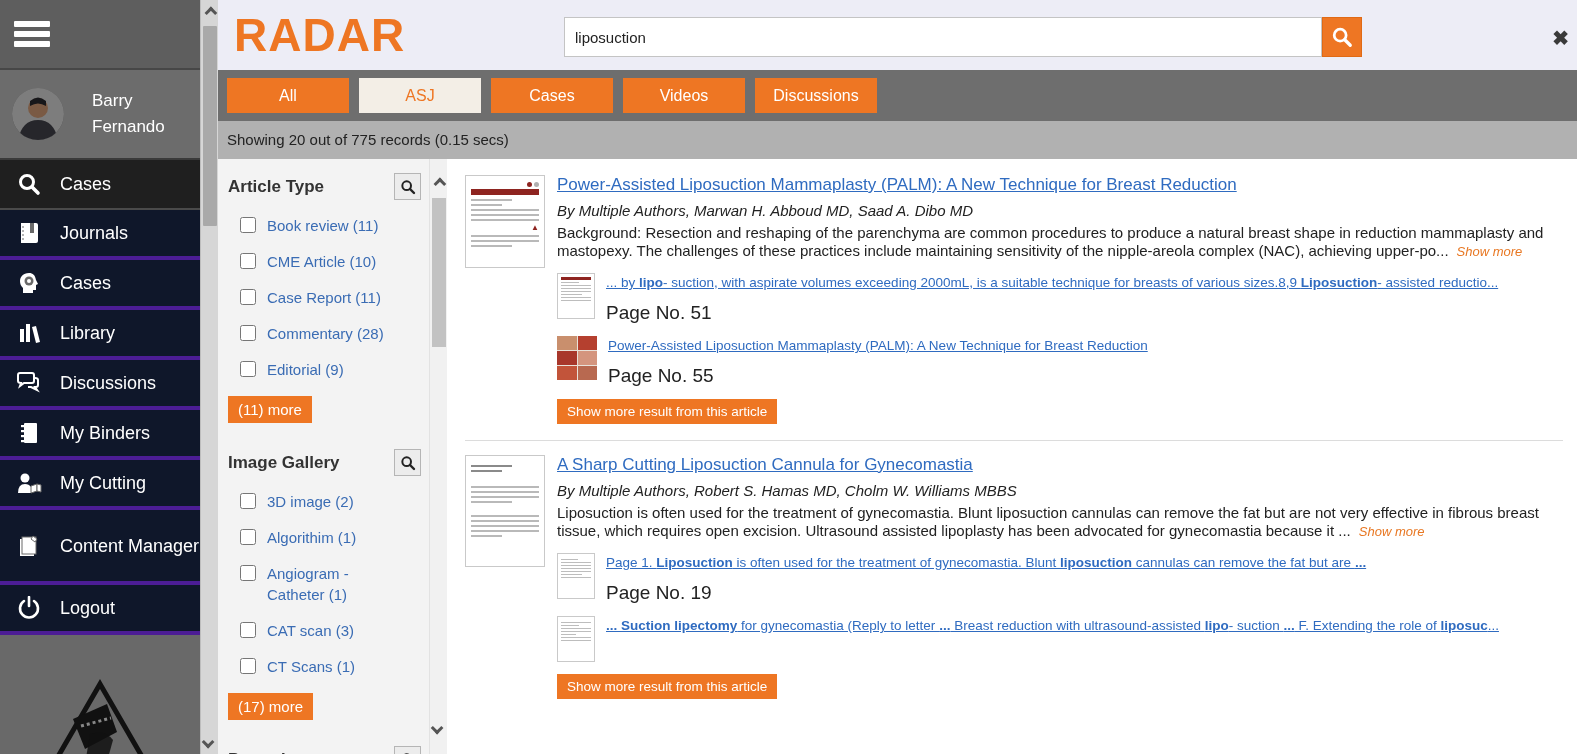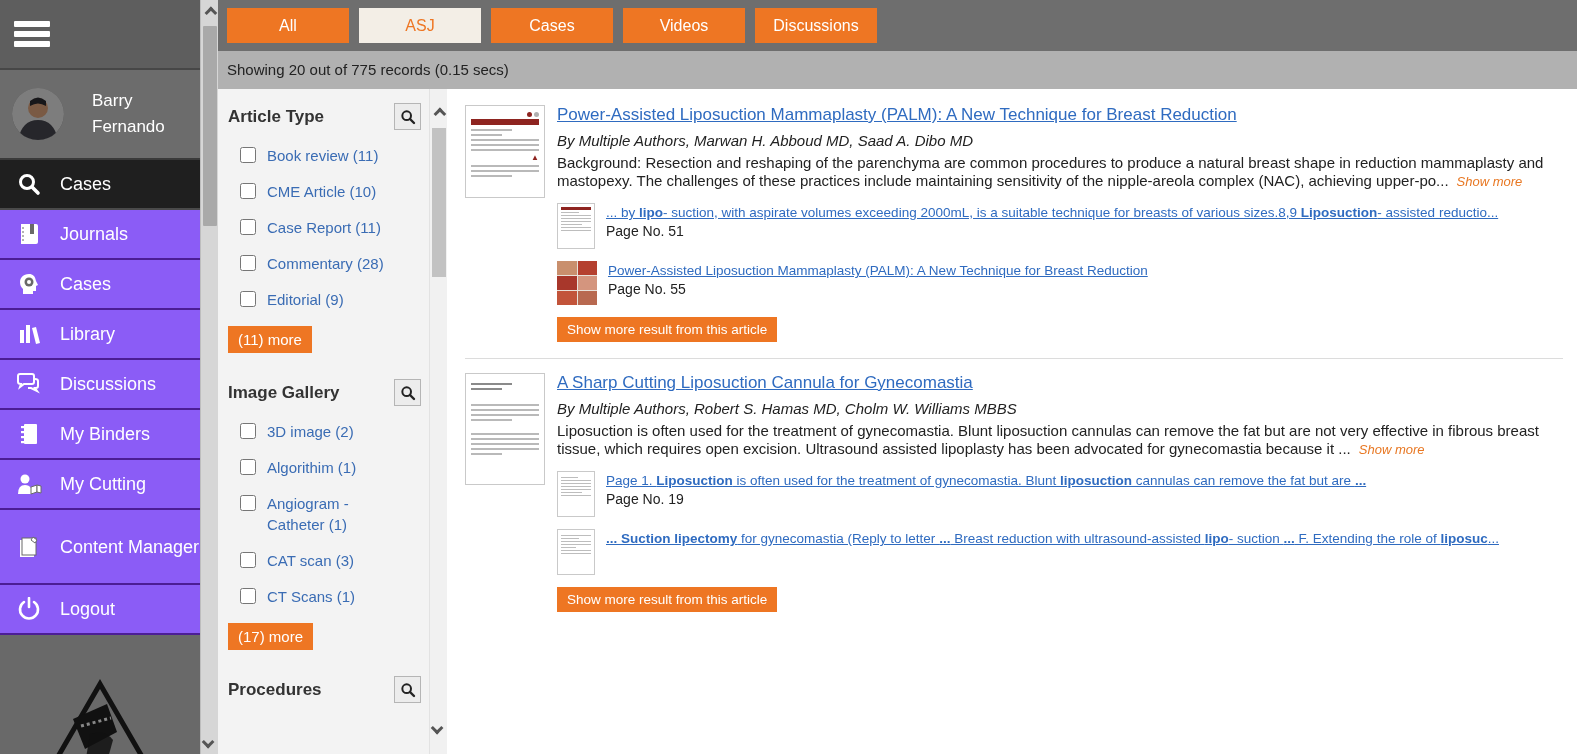--- a/index.html
+++ b/index.html
@@ -9,21 +9,21 @@
   
   .sidebar { width:200px; height:754px; background:#696969; display:flex; flex-direction:column; overflow:hidden; }
   .hamburger-block { height:70px; background:#5e5e5e; border-bottom:2px solid #474747; display:flex; align-items:center; padding-left:14px; cursor:pointer; }
   .hamburger { width:36px; }
   .hamburger span { display:block; height:6px; background:#fff; margin:4px 0; border-radius:1px; }
   .profile { height:90px; background:#6c6c6c; border-bottom:2px solid #3a3a3a; display:flex; align-items:center; padding-left:12px; }
   .avatar { width:52px; height:52px; border-radius:50%; overflow:hidden; flex:0 0 auto; background:radial-gradient(circle at 50% 35%, #8a8a8a 0%, #5a5a5a 70%); position:relative; }
   .avatar svg { position:absolute; left:0; top:0; }
   .profile-name { color:#fff; font-size:17px; line-height:26px; margin-left:28px; width:84px; }
   .nav { flex:1; }
-  .side-item { min-height:50px; display:flex; align-items:center; padding:6px 0 6px 14px; background:#8b5cf6; border-bottom:2px solid #4c1d95; color:#fff; font-size:18px; cursor:pointer; }
+  .side-item { min-height:50px; display:flex; align-items:center; padding:6px 0 6px 14px; background:#0f172a; border-bottom:4px solid #4c1d95; color:#fff; font-size:18px; cursor:pointer; }
   .side-item.active { background:#1f1f1f; border-bottom:2px solid #4a4a4a; }
   .side-icon { width:30px; height:30px; flex:0 0 auto; margin-right:16px; display:flex; align-items:center; justify-content:center; }
   .side-label { line-height:24px; }
   .side-item.tall { min-height:75px; }
   .sidebar-logo { height:80px; display:flex; justify-content:center; overflow:hidden; }
 
   
   .sb-scroll { width:18px; height:754px; background:#d6d6d6; position:relative; border-left:1px solid #bdbdbd; }
   .sb-scroll .arrow { position:absolute; left:0; width:100%; height:22px; display:flex; align-items:center; justify-content:center; cursor:pointer; }
   .chev { width:9px; height:9px; border:solid #555; border-width:3px 3px 0 0; }
@@ -83,21 +83,21 @@
   .sub-thumb { width:38px; height:46px; border:1px solid #c9c9c9; background:#fff; flex:0 0 auto; padding:3px 3px; cursor:pointer; }
   .sub-thumb .red-bar { height:3px; background:#8e2420; margin-bottom:2px; }
   .sub-thumb .tline { height:1px; background:#bdbdbd; margin:2px 0; }
   .fig-thumb { width:40px; height:44px; flex:0 0 auto; display:grid; grid-template-columns:1fr 1fr; grid-template-rows:1fr 1fr 1fr; gap:1px; background:#e8e2da; cursor:pointer; }
   .fig-thumb div:nth-child(1){background:#c98f6d;} .fig-thumb div:nth-child(2){background:#b5402f;}
   .fig-thumb div:nth-child(3){background:#a8372b;} .fig-thumb div:nth-child(4){background:#d4957e;}
   .fig-thumb div:nth-child(5){background:#c2543a;} .fig-thumb div:nth-child(6){background:#b86950;}
   .sub-content { margin-left:11px; }
   .sub-link { font-size:13.5px; color:#2f6bc0; text-decoration:underline; cursor:pointer; line-height:20px; }
   .sub-caption { font-size:13.5px; color:#222; margin-top:6px; }
-  .sub-page { font-size:14px; color:#222; }
+  .sub-page { font-size:19px; color:#222; margin-top:9px; }
   .result-more-btn { display:inline-block; margin-top:12px; background:#ee7623; color:#fff; font-size:13.5px; padding:5px 10px; border:none; cursor:pointer; }
   .art-sep { border-top:1px solid #dcdcdc; margin:16px 0 14px 0; }
 </style>
 </head>
 <body>
 
 <div class="app">
 
   <div class="sidebar">
     <div class="hamburger-block">
@@ -226,20 +226,33 @@
         <div class="chev up"></div>
       </div>
     <div class="sb-thumb" style="top:26px; height:200px;"></div>
     <div class="arrow" style="bottom:0">
         <div class="chev down"></div>
       </div>
   </div>
 
   <div class="main">
 
+    <div class="topbar">
+      <div class="logo">RADAR</div>
+      <div class="search-wrap">
+        <input class="search-input" type="text" value="liposuction" style="">
+        <button class="search-btn">
+          <svg width="22" height="22" viewBox="0 0 24 24">
+              <circle cx="10" cy="10" r="6.5" fill="none" stroke="#fff" stroke-width="3"></circle>
+              <line x1="15" y1="15" x2="21" y2="21" stroke="#fff" stroke-width="3.6" stroke-linecap="round"></line>
+            </svg>
+        </button>
+      </div>
+      <div class="close-x">✖</div>
+    </div>
 
     <div class="tabbar">
       <button class="tab">All</button>
       <button class="tab active">ASJ</button>
       <button class="tab">Cases</button>
       <button class="tab">Videos</button>
       <button class="tab">Discussions</button>
     </div>
 
     <div class="statusbar">Showing 20 out of 775 records (0.15 secs)</div>

